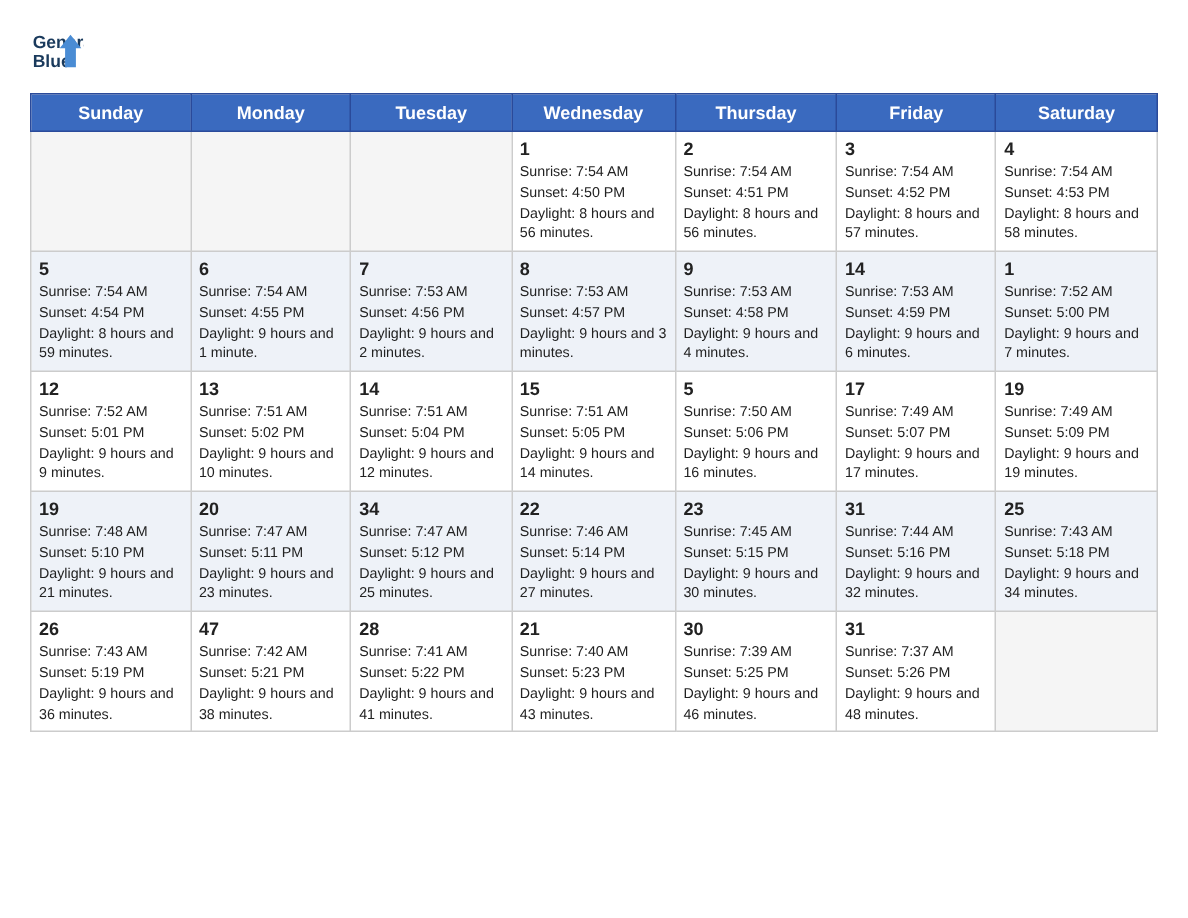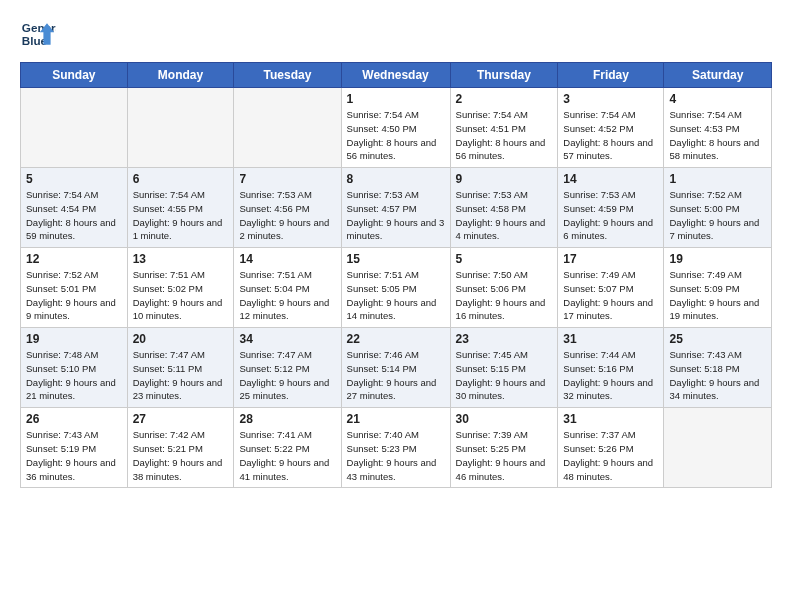--- a/index.html
+++ b/index.html
@@ -226,21 +226,21 @@
             <span class="day-number">25</span>
             <div class="day-info">Sunrise: 7:43 AM<br>Sunset: 5:18 PM<br>Daylight: 9 hours and 34 minutes.</div>
           </td>
         </tr>
         <tr>
           <td>
             <span class="day-number">26</span>
             <div class="day-info">Sunrise: 7:43 AM<br>Sunset: 5:19 PM<br>Daylight: 9 hours and 36 minutes.</div>
           </td>
           <td>
-            <span class="day-number">27</span>
+            <span class="day-number">47</span>
             <div class="day-info">Sunrise: 7:42 AM<br>Sunset: 5:21 PM<br>Daylight: 9 hours and 38 minutes.</div>
           </td>
           <td>
             <span class="day-number">28</span>
             <div class="day-info">Sunrise: 7:41 AM<br>Sunset: 5:22 PM<br>Daylight: 9 hours and 41 minutes.</div>
           </td>
           <td>
             <span class="day-number">21</span>
             <div class="day-info">Sunrise: 7:40 AM<br>Sunset: 5:23 PM<br>Daylight: 9 hours and 43 minutes.</div>
           </td>

